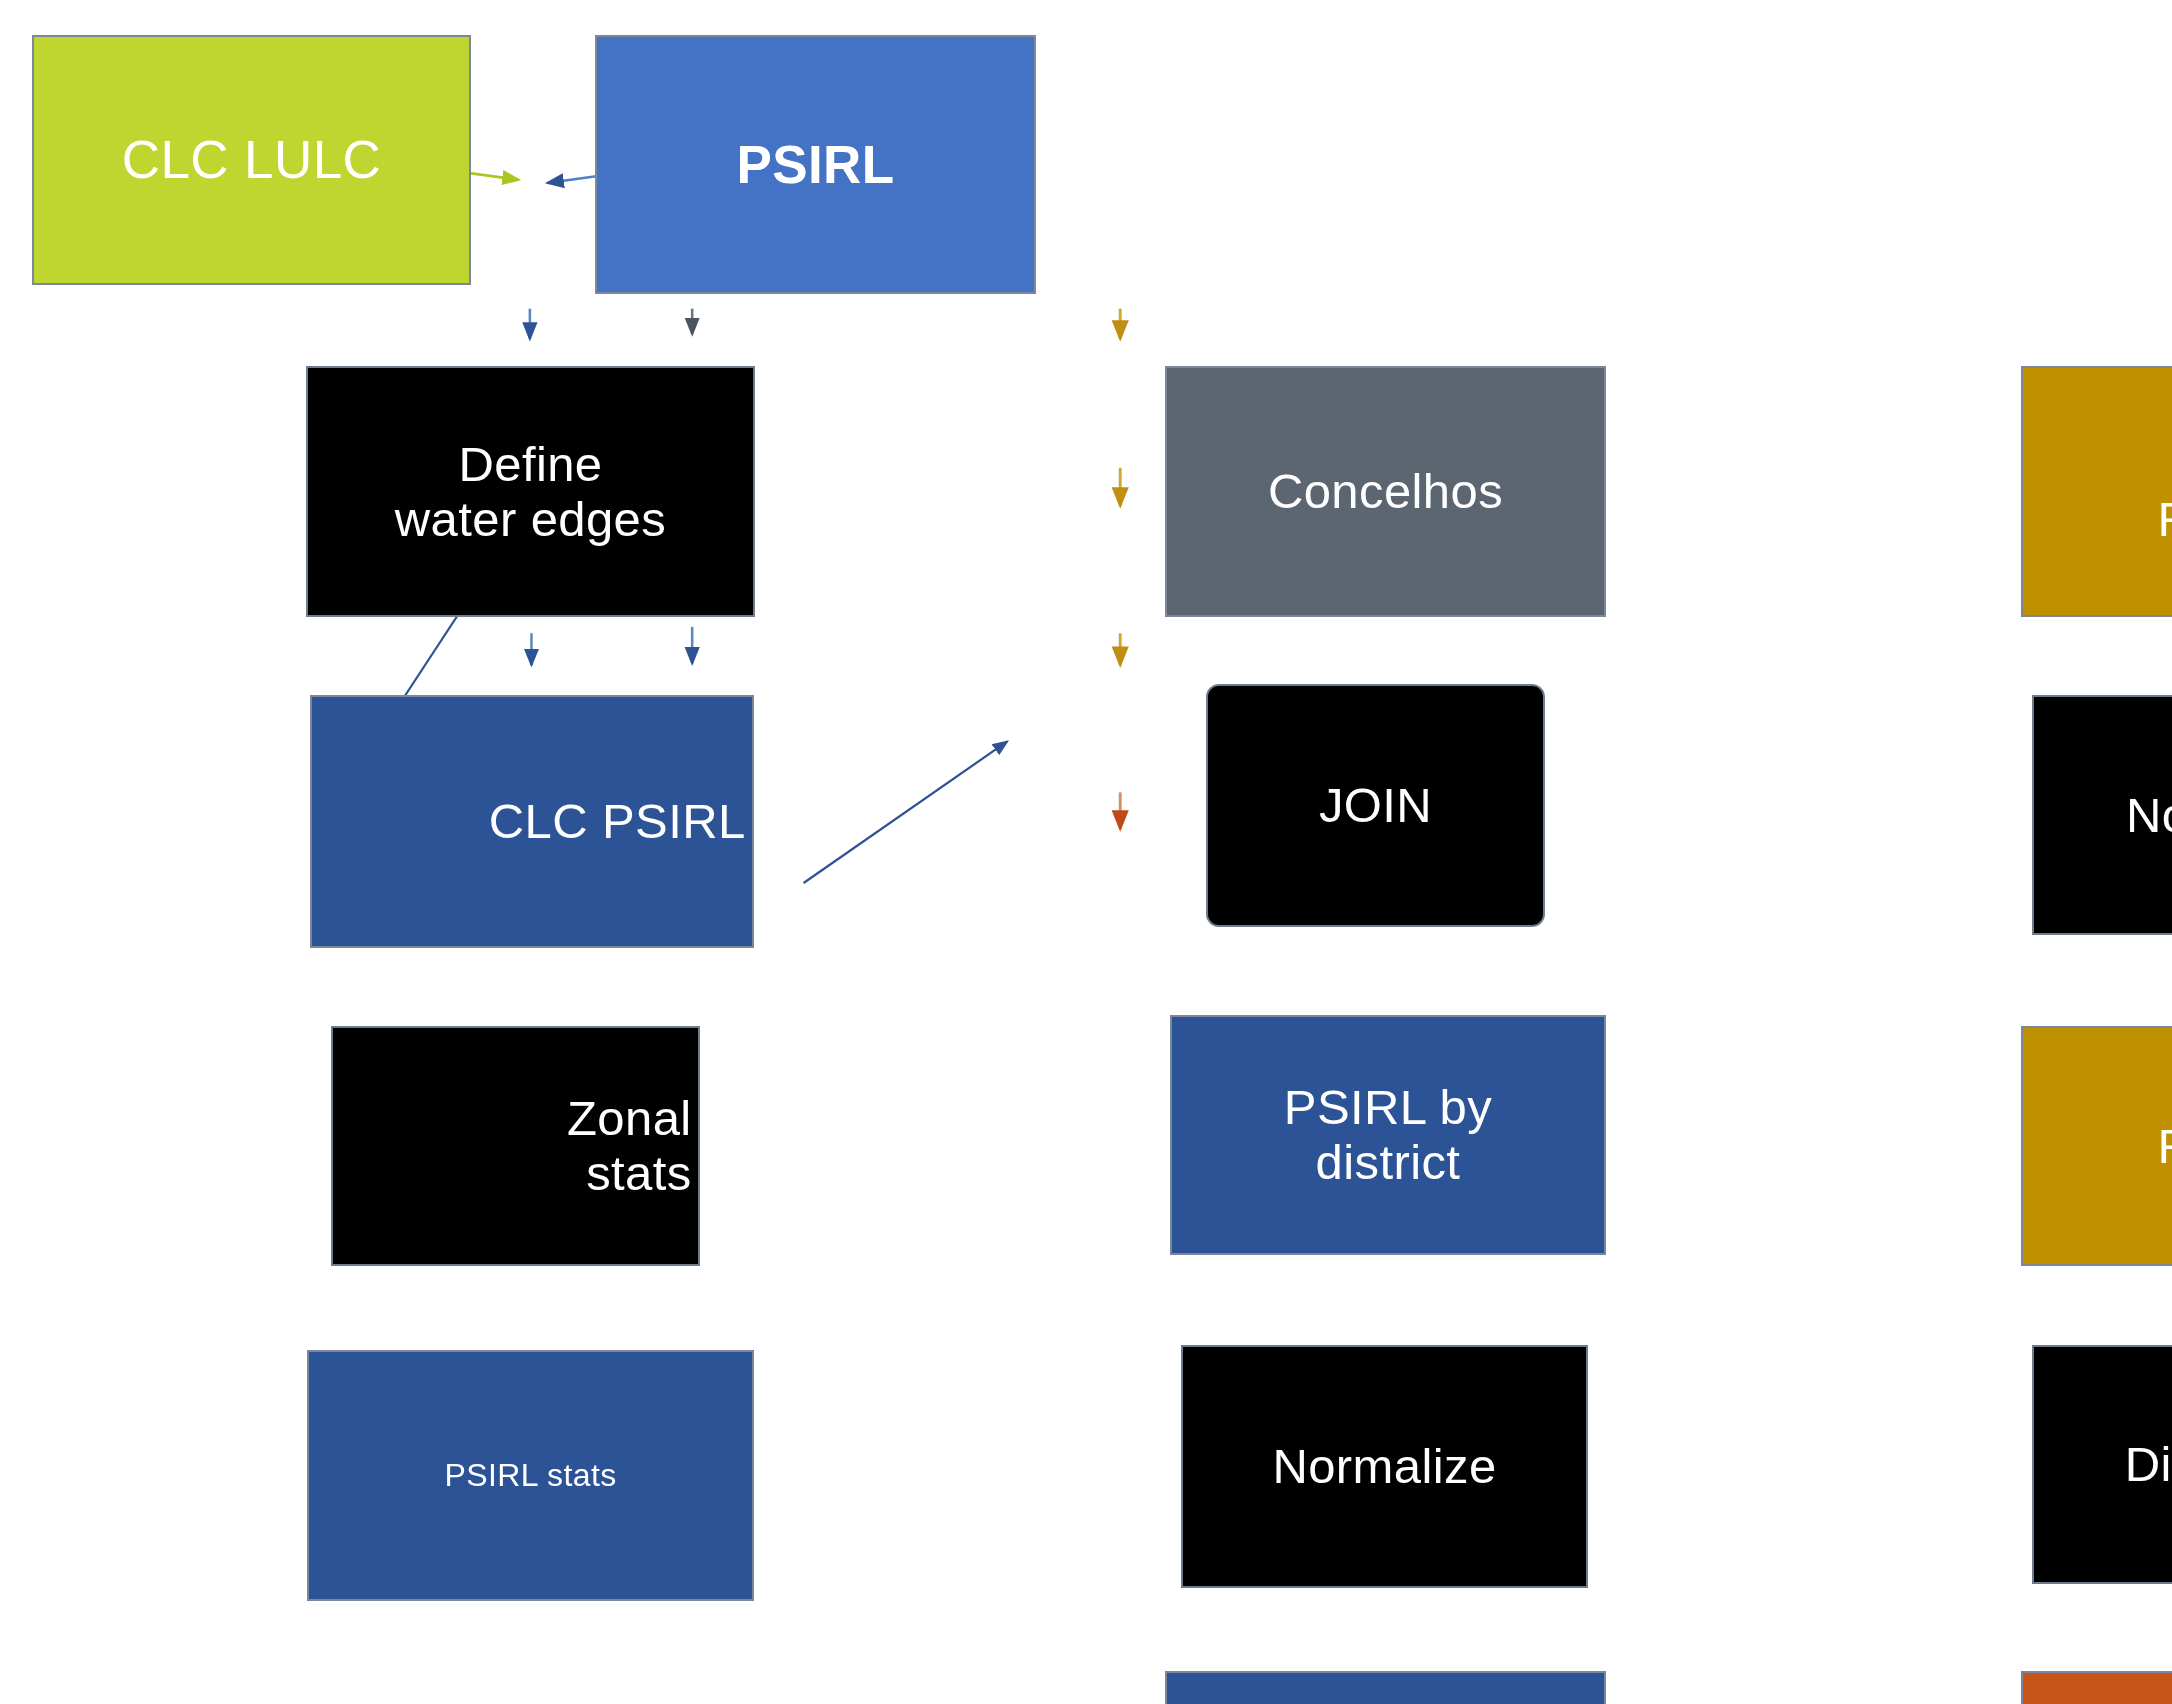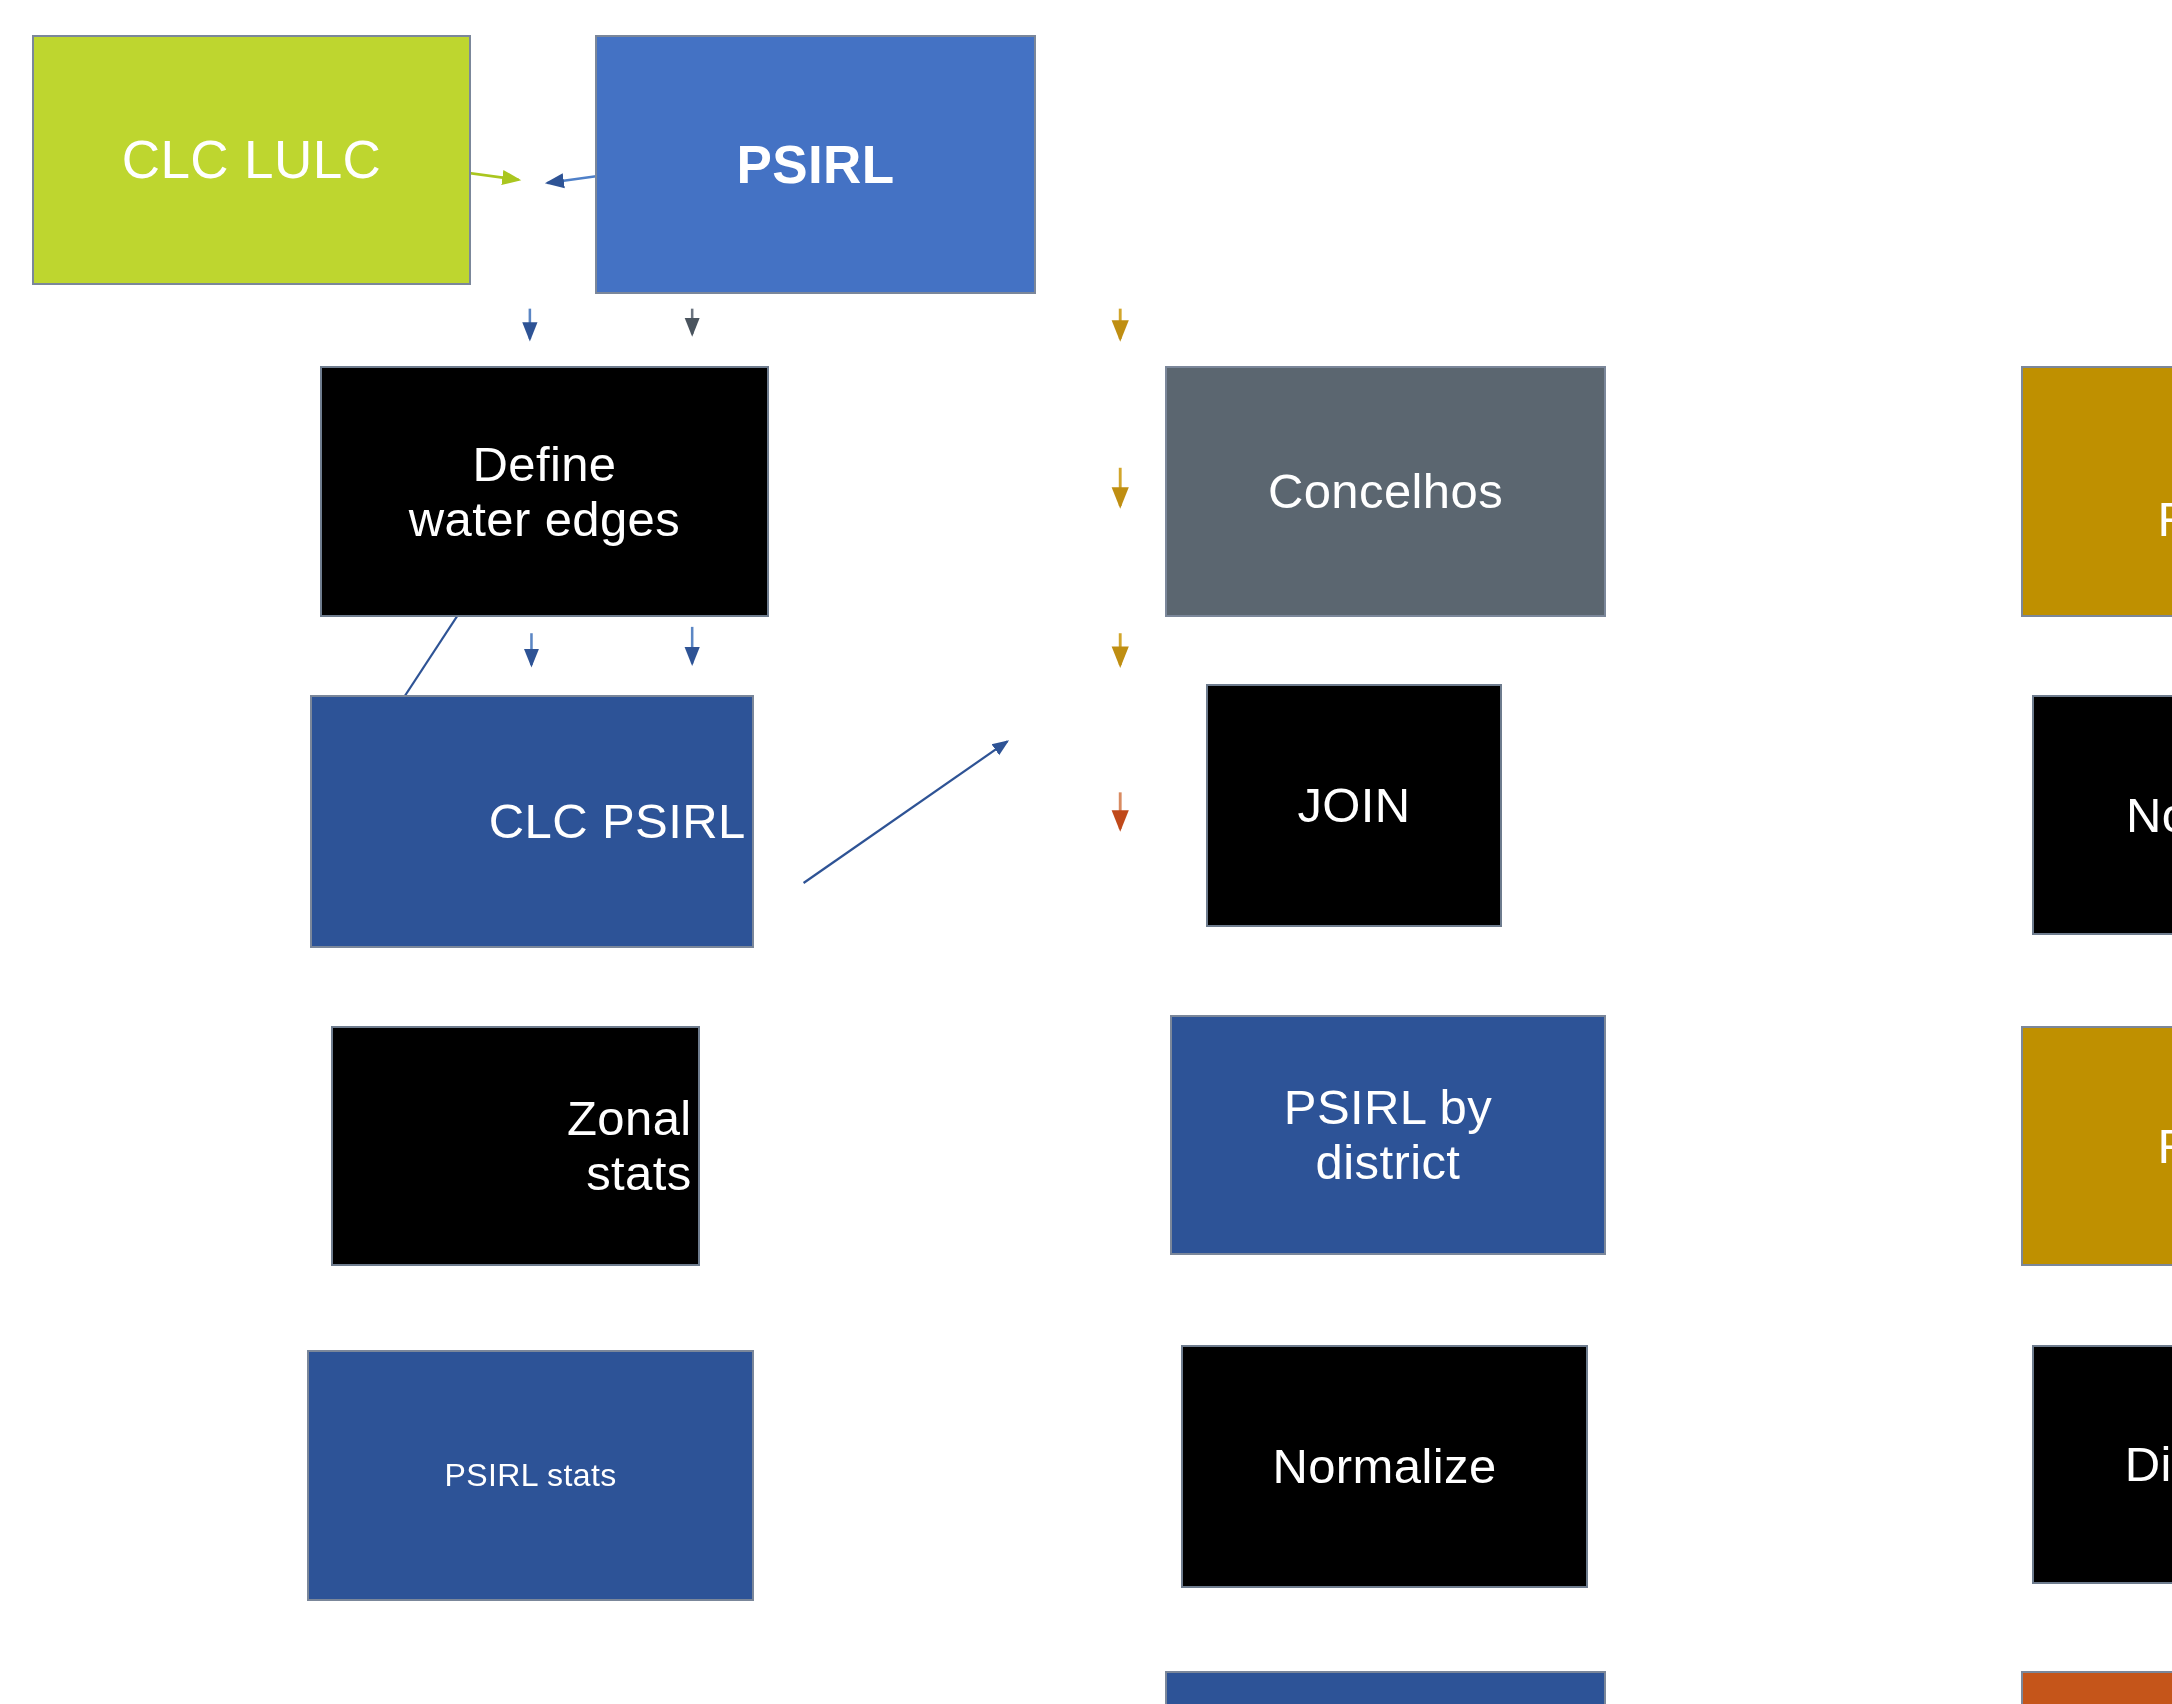--- a/index.html
+++ b/index.html
@@ -135,28 +135,28 @@
     </g>
 
     <g>
       <line x1="704" y1="498" x2="704" y2="521" stroke="#d98b61" stroke-width="1.8" marker-end="url(#ah-orange)"></line>
     </g>
   </svg>
 
   <div id="nodes">
       <div class="node fill-green" style="left: 32px; top: 35px; width: 439px; height: 250px; font-size: 53px;"><span class="lbl">CLC LULC</span></div>
       <div class="node fill-lblue" style="left: 595px; top: 35px; width: 441px; height: 259px; font-size: 53px;"><span class="lbl">PSIRL</span></div>
-      <div class="node fill-black" style="left: 306px; top: 366px; width: 449px; height: 251px; font-size: 49px; margin-left: 14px;"><span class="lbl">Define
+      <div class="node fill-black" style="left: 306px; top: 366px; width: 449px; height: 251px; font-size: 49px;"><span class="lbl">Define
 water edges</span></div>
       <div class="node fill-dblue" style="left: 310px; top: 695px; width: 444px; height: 253px; font-size: 49px; text-align: right;"><span class="lbl">CLC PSIRL</span></div>
       <div class="node fill-black" style="left: 331px; top: 1026px; width: 369px; height: 240px; font-size: 49px; text-align: right;"><span class="lbl">Zonal
 stats</span></div>
       <div class="node fill-dblue" style="left: 307px; top: 1350px; width: 447px; height: 251px; font-size: 32px;"><span class="lbl">PSIRL stats</span></div>
       <div class="node fill-gray" style="left: 1165px; top: 366px; width: 441px; height: 251px; font-size: 49px; justify-content: flex-end;"><span class="lbl">Concelhos</span></div>
-      <div class="node fill-black" style="left: 1206px; top: 684px; width: 296px; height: 243px; font-size: 49px;"><span class="lbl">JOIN</span></div>
+      <div class="node fill-black" style="left: 1206px; top: 684px; width: 339px; height: 243px; font-size: 49px; border-radius: 13px;"><span class="lbl">JOIN</span></div>
       <div class="node fill-dblue" style="left: 1170px; top: 1015px; width: 436px; height: 240px; font-size: 49px;"><span class="lbl">PSIRL by
 district</span></div>
       <div class="node fill-black" style="left: 1181px; top: 1345px; width: 407px; height: 243px; font-size: 49px;"><span class="lbl">Normalize</span></div>
       <div class="node fill-dblue" style="left: 1165px; top: 1671px; width: 441px; height: 239px; font-size: 49px;"></div>
       <div class="node fill-gold" style="left: 2021px; top: 366px; width: 439px; height: 251px; font-size: 49px;"><span class="lbl">Study
 Results</span></div>
       <div class="node fill-black" style="left: 2032px; top: 695px; width: 412px; height: 240px; font-size: 49px;"><span class="lbl">Normalize</span></div>
       <div class="node fill-gold" style="left: 2021px; top: 1026px; width: 439px; height: 240px; font-size: 49px;"><span class="lbl">Results</span></div>
       <div class="node fill-black" style="left: 2032px; top: 1345px; width: 412px; height: 239px; font-size: 49px;"><span class="lbl">Difference</span></div>
       <div class="node fill-orange" style="left: 2021px; top: 1671px; width: 439px; height: 239px; font-size: 49px;"></div>

